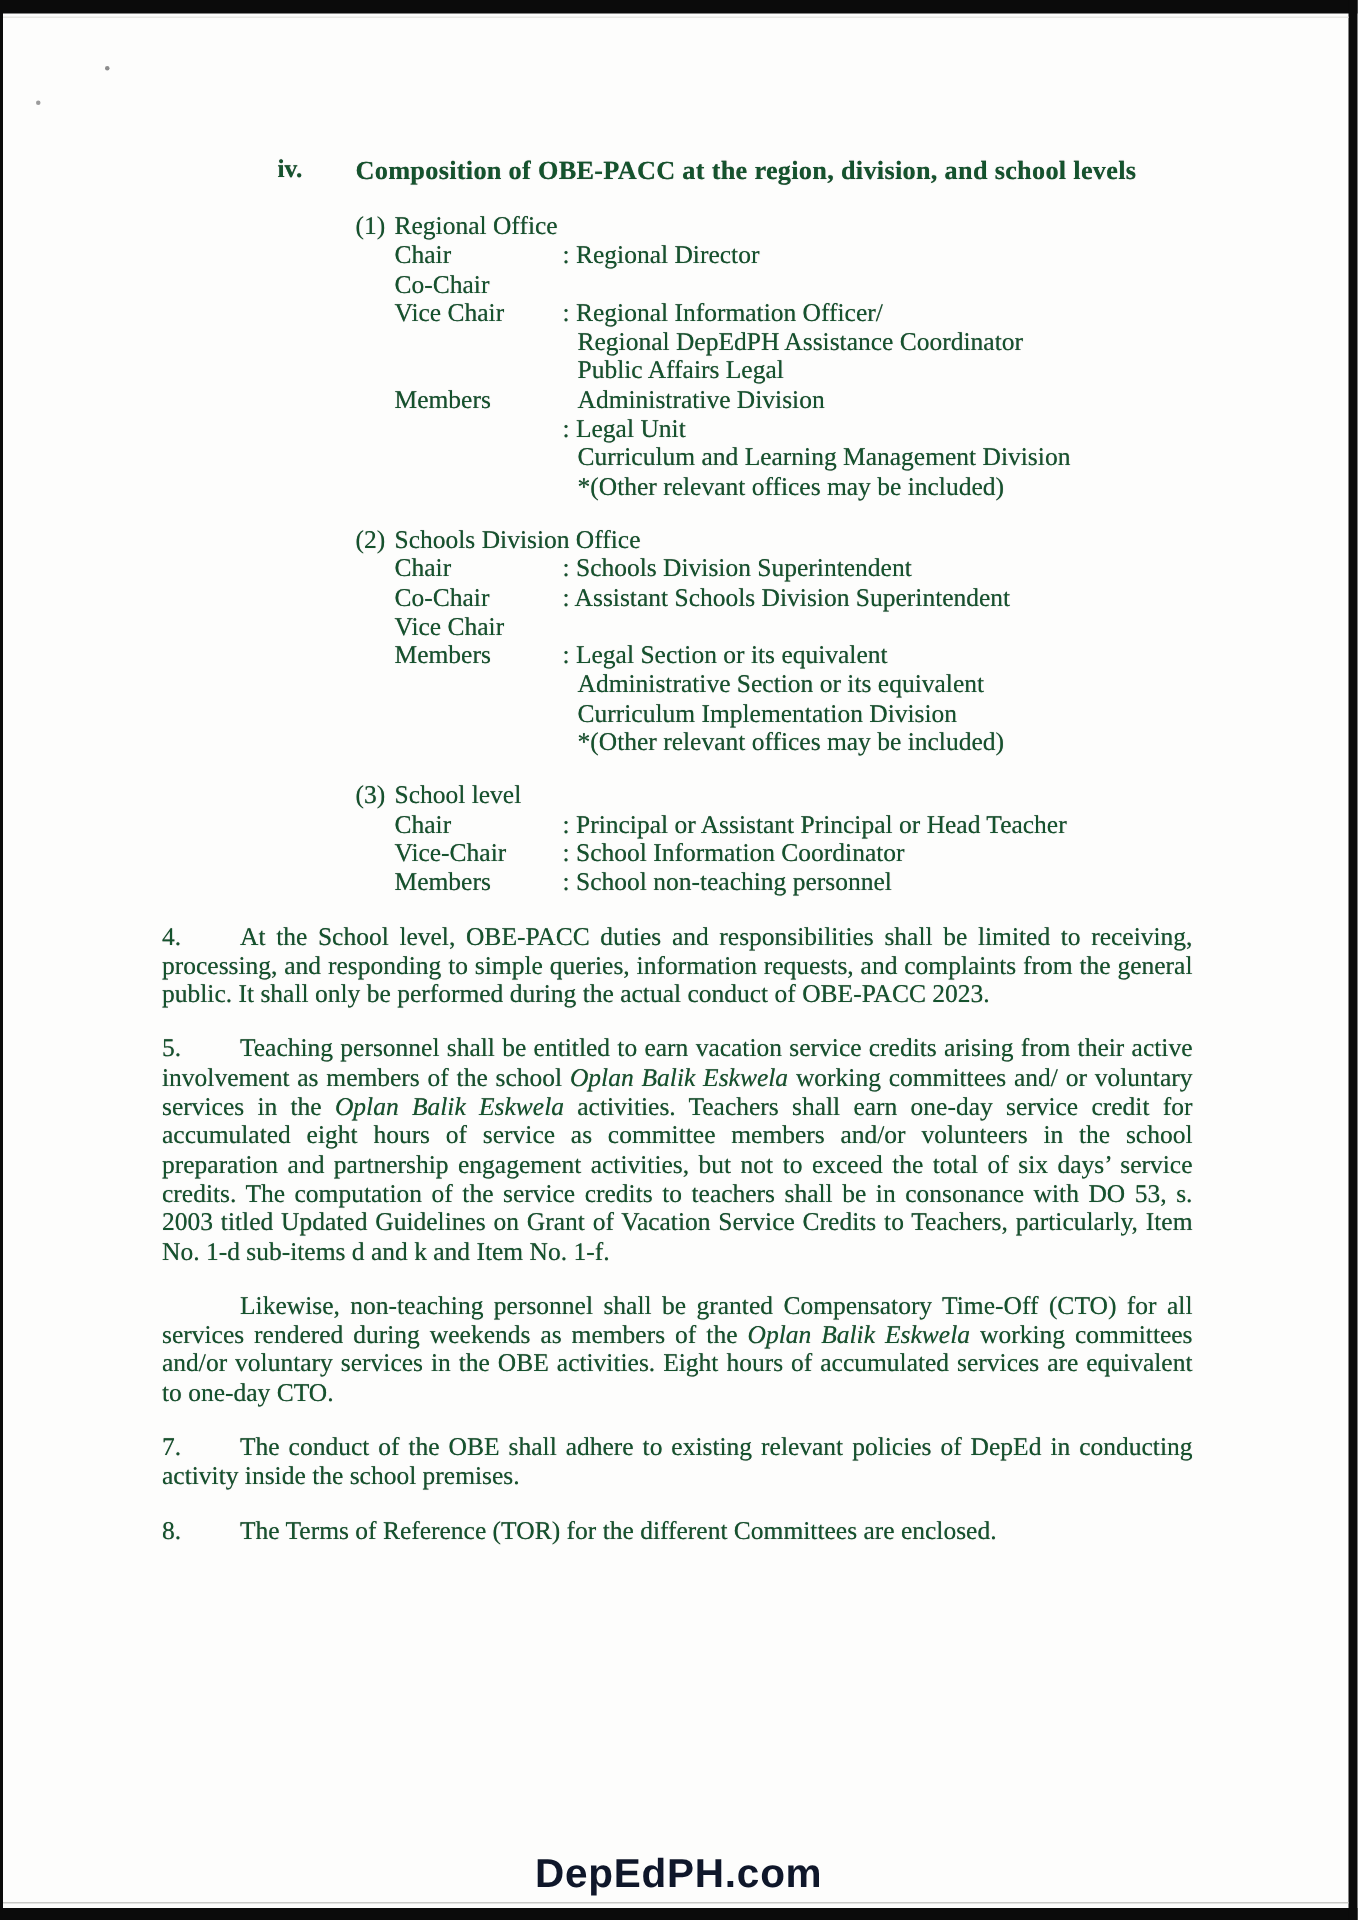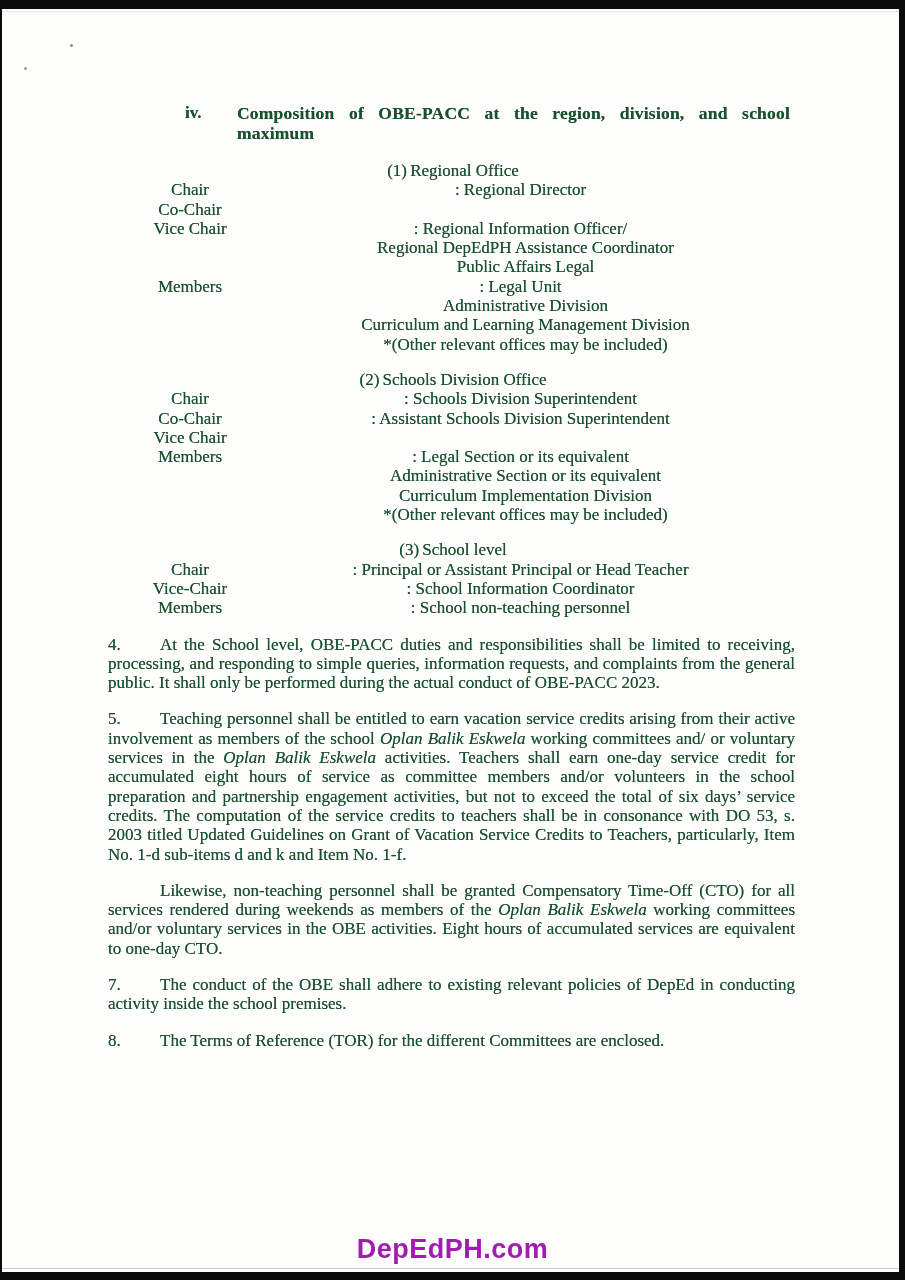--- a/index.html
+++ b/index.html
@@ -25,55 +25,55 @@
     color:#14532d;font-size:17px;line-height:19.3px;
     text-shadow:0 0 .45px rgba(30,30,30,.65);
   }
   .heading-row{position:relative;}
   .item-num{position:absolute;left:77px;top:0;font-weight:bold;}
   .heading{
     margin-left:129px;width:553px;font-weight:bold;
     text-align:justify;font-size:17.5px;line-height:20px;
     letter-spacing:.2px;
   }
-  .committee{margin-top:16px;text-align:center;}
+  .committee{margin-left:129px;margin-top:16px;}
   .committee.first{margin-top:18px;}
   .c-num{display:inline-block;width:26px;}
   .c-row{display:flex;}
   .c-rows{margin-left:26px;}
   .c-label{width:112px;flex:none;}
   .c-val{flex:1;}
   .c-line.cont{padding-left:10px;}
   .para{margin-top:17px;text-align:justify;}
   .p-num{display:inline-block;width:52px;}
   .para.indented{text-indent:52px;}
   .watermark{
     position:absolute;left:0;right:0;bottom:15px;text-align:center;
     font-family:"Liberation Sans", sans-serif;font-weight:bold;
-    font-size:27px;letter-spacing:.5px;color:#a21caf;
+    font-size:27px;letter-spacing:.5px;color:#0f172a;
   }
   b{font-weight:normal;}
   i{font-style:italic;}
 </style>
 </head>
 <body>
 
 <div class="edge edge-top"></div>
 <div class="edge edge-bottom"></div>
 <div class="edge edge-right"></div>
 <div class="edge edge-left"></div>
 <div class="faint-line-top"></div>
 <div class="faint-line-bottom"></div>
 <div class="speck speck1"></div>
 <div class="speck speck2"></div>
 
 <div class="content">
   <div class="heading-row">
     <span class="item-num">iv.</span>
-    <div class="heading">Composition of OBE-PACC at the region, division, and school maximum</div>
+    <div class="heading">Composition of OBE-PACC at the region, division, and school levels</div>
   </div>
 
   <div id="committees">
       <div class="committee first">
         <div class="c-title"><span class="c-num">(1)</span><span>Regional Office</span></div>
         <div class="c-rows">
           <div class="c-row">
             <div class="c-label">Chair</div>
             <div class="c-val">
               <div class="c-line"><span>: </span>Regional Director</div>
@@ -86,22 +86,22 @@
             <div class="c-label">Vice Chair</div>
             <div class="c-val">
               <div class="c-line"><span>: </span>Regional Information Officer/</div>
               <div class="c-line cont">Regional DepEdPH Assistance Coordinator</div>
               <div class="c-line cont">Public Affairs Legal</div>
             </div>
           </div>
           <div class="c-row">
             <div class="c-label">Members</div>
             <div class="c-val">
+              <div class="c-line cont">Administrative Division</div>
               <div class="c-line"><span>: </span>Legal Unit</div>
-              <div class="c-line cont">Administrative Division</div>
               <div class="c-line cont">Curriculum and Learning Management Division</div>
               <div class="c-line cont">*(Other relevant offices may be included)</div>
             </div>
           </div>
         </div>
       </div>
       <div class="committee">
         <div class="c-title"><span class="c-num">(2)</span><span>Schools Division Office</span></div>
         <div class="c-rows">
           <div class="c-row">

